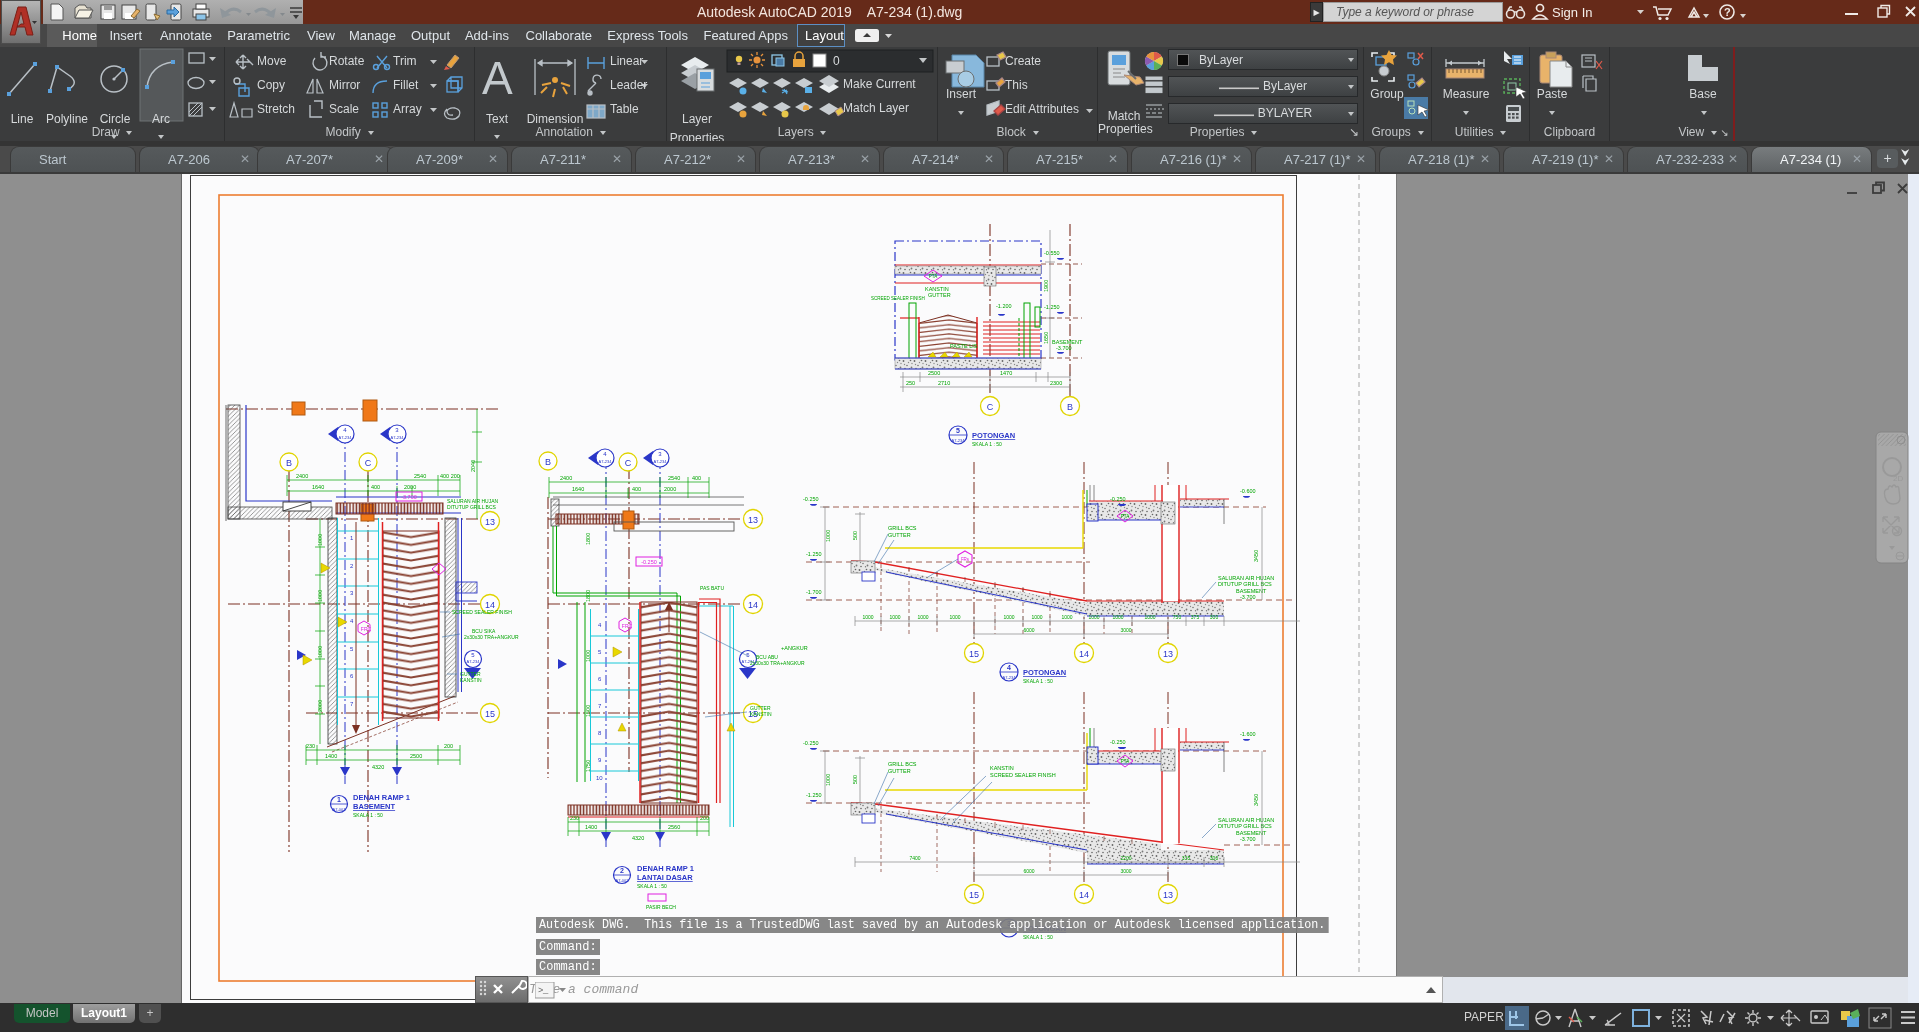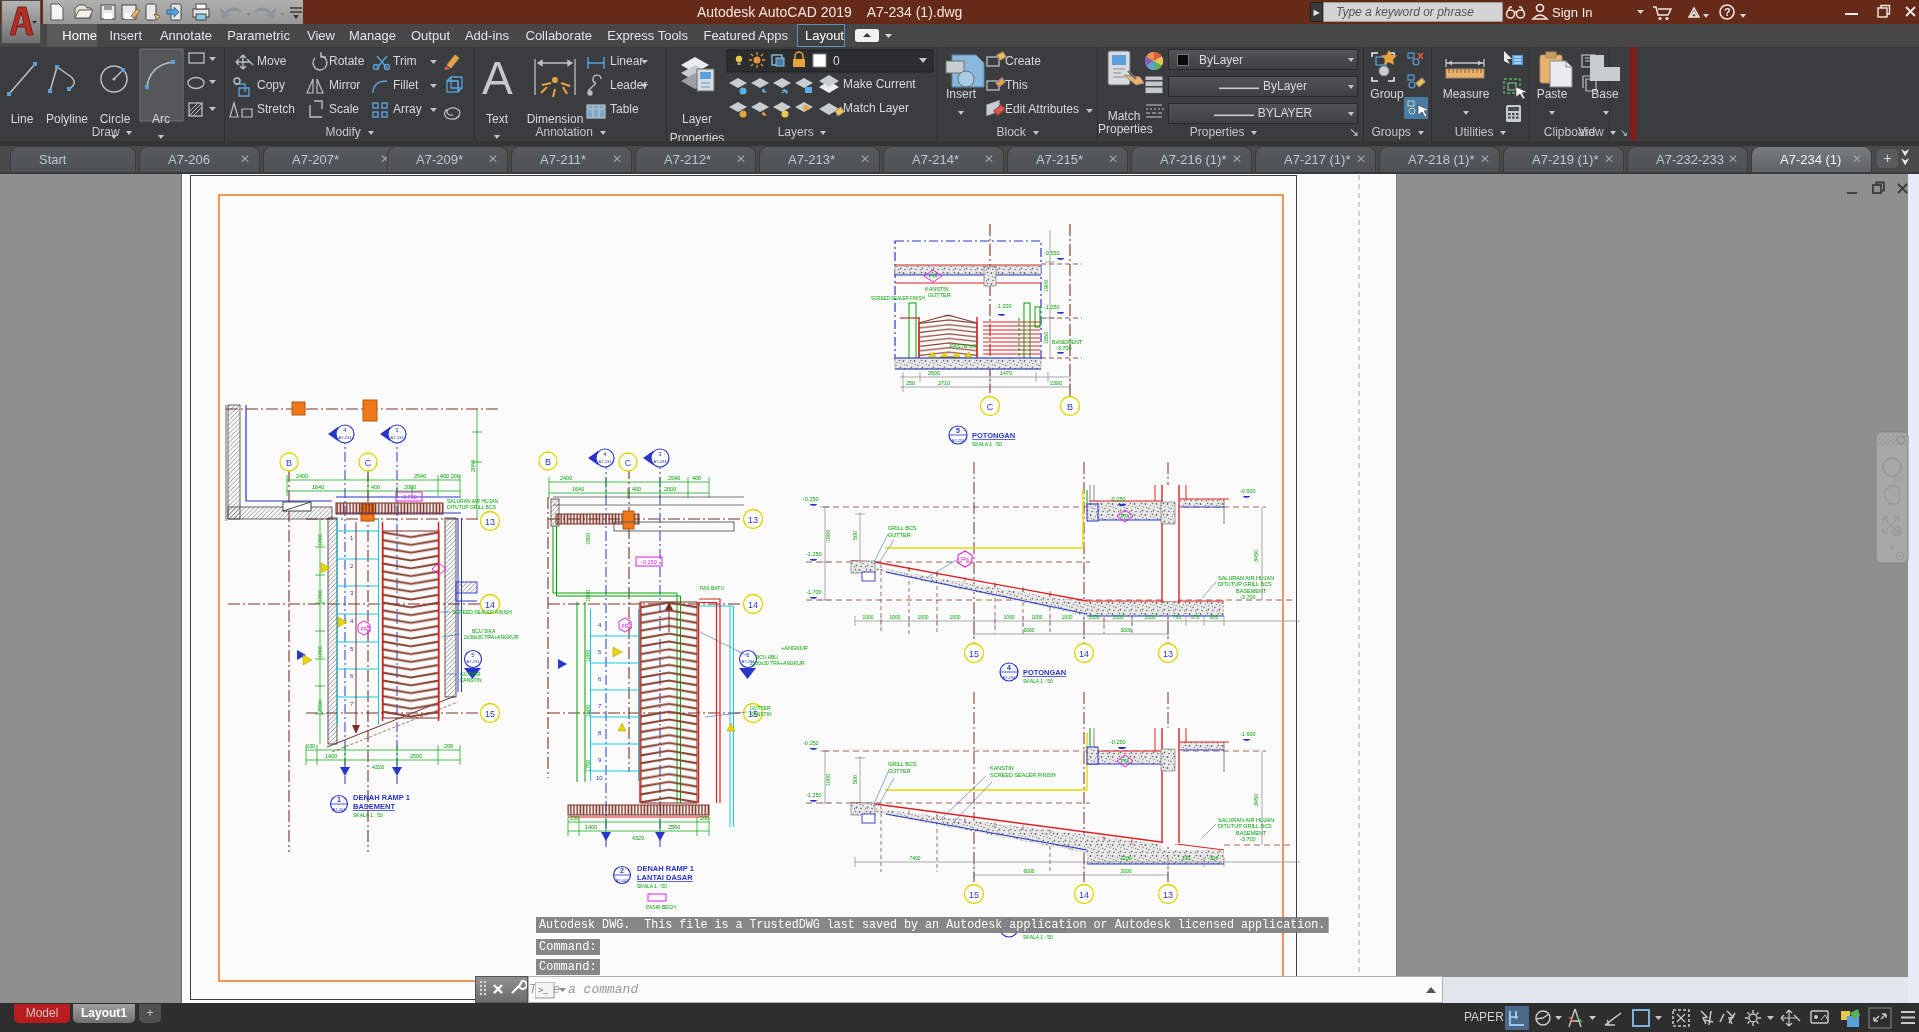--- a/index.html
+++ b/index.html
@@ -435,34 +435,34 @@
         <path d="M55 11 h7 m-7 3 h7"></path>
    <path d="M66 14 l6 8 m0 -8 l-6 8" stroke="#e05a4a"></path>
    <path d="M56 32 h10 v12 h-10 z M53 29 h10 v3 m-10 9 v-12"></path>
   </g>
  </svg>
  <div class="blbl" style="left:0px;top:40px;width:44px">Paste</div>
  <div class="abs" style="left:19px;top:56px"><span class="dd"></span></div>
  <div class="ptitle">Clipboard</div>
 </div>
 
-<div class="panel" style="position:absolute;left:1576px;top:47px;width:61px;height:94px;border-right:7px solid #7f1d1d">
+<div class="panel" style="position:absolute;left:1674px;top:47px;width:61px;height:94px;border-right:2px solid #7f1d1d">
  <svg width="60" height="94" viewBox="0 0 60 94">
   <path d="M14 8 h14 v12 h16 v14 h-30 z" fill="#c8cdd1"></path>
  </svg>
  <div class="blbl" style="left:0px;top:40px;width:58px">Base</div>
  <div class="abs" style="left:27px;top:56px"><span class="dd"></span></div>
  <div class="ptitle">View&nbsp;&nbsp;<span class="dd"></span>&nbsp;<span style="font-size:10px">↘</span></div>
 </div>
 
 <div id="ftabs"></div>
 <div class="abs" style="left:0;top:141px;width:1919px;height:5px;background:#343434"></div>
 <div class="ftab" style="left:10px;top:146px;width:126px">Start</div>
 <div class="ftab" style="left:139px;top:146px;width:121px">A7-206<span class="fx">✕</span></div>
-<div class="ftab" style="left:263px;top:146px;width:137px">A7-207*<span class="fx">✕</span></div>
+<div class="ftab" style="left:257px;top:146px;width:137px">A7-207*<span class="fx">✕</span></div>
 <div class="ftab" style="left:387px;top:146px;width:121px">A7-209*<span class="fx">✕</span></div>
 <div class="ftab" style="left:511px;top:146px;width:121px">A7-211*<span class="fx">✕</span></div>
 <div class="ftab" style="left:635px;top:146px;width:121px">A7-212*<span class="fx">✕</span></div>
 <div class="ftab" style="left:759px;top:146px;width:121px">A7-213*<span class="fx">✕</span></div>
 <div class="ftab" style="left:883px;top:146px;width:121px">A7-214*<span class="fx">✕</span></div>
 <div class="ftab" style="left:1007px;top:146px;width:121px">A7-215*<span class="fx">✕</span></div>
 <div class="ftab" style="left:1131px;top:146px;width:121px">A7-216 (1)*<span class="fx">✕</span></div>
 <div class="ftab" style="left:1255px;top:146px;width:121px">A7-217 (1)*<span class="fx">✕</span></div>
 <div class="ftab" style="left:1379px;top:146px;width:121px">A7-218 (1)*<span class="fx">✕</span></div>
 <div class="ftab" style="left:1503px;top:146px;width:121px">A7-219 (1)*<span class="fx">✕</span></div>
@@ -1292,21 +1292,21 @@
    <path d="M24 6 l7 0 l-3.5 4 z" fill="#888"></path>
   </svg>
   <span style="">Type a command</span>
   <svg class="abs" style="left:895px;top:7px" width="14" height="12" viewBox="0 0 14 12">
         <path d="M2 9 l5 -6 l5 6 z" fill="#555"></path>
       </svg>
  </div>
 </div>
 
 <div id="statusbar"></div>
-<div class="mtab" style="left:14px;width:56px;background:#b91c1c">Model</div>
+<div class="mtab" style="left:14px;width:56px;background:#14532d">Model</div>
 <div class="mtab" style="left:73px;width:62px;background:linear-gradient(#9e9e9e,#717171);color:#fff;font-weight:bold">Layout1</div>
 <div class="mtab" style="left:139px;width:22px;background:#505050">+</div>
 <div class="abs" style="left:1464px;top:1010px;color:#d2d2d2;font-size:12px">PAPER</div>
 <svg class="abs" style="left:1505px;top:1005px" width="414" height="26" viewBox="0 0 414 26">
  <rect x="0" y="1" width="24" height="24" fill="#4a6988"></rect>
  <path d="M5 6 v14 h14 M5 12 h8 M11 6 v8" stroke="#9ec6e8" stroke-width="2" fill="none"></path>
  <circle cx="38" cy="13" r="7" fill="none" stroke="#c9c9c9" stroke-width="1.5"></circle>
  <path d="M38 13 l6 -4 M38 13 l-7 1" stroke="#c9c9c9" stroke-width="1.3"></path>
  <path d="M50 11 l7 0 l-3.5 4 z" fill="#c9c9c9"></path>
  <path d="M70 4 l6 18 M70 4 l-6 18 M66 16 h8" stroke="#c9c9c9" stroke-width="1.4" fill="none"></path>

